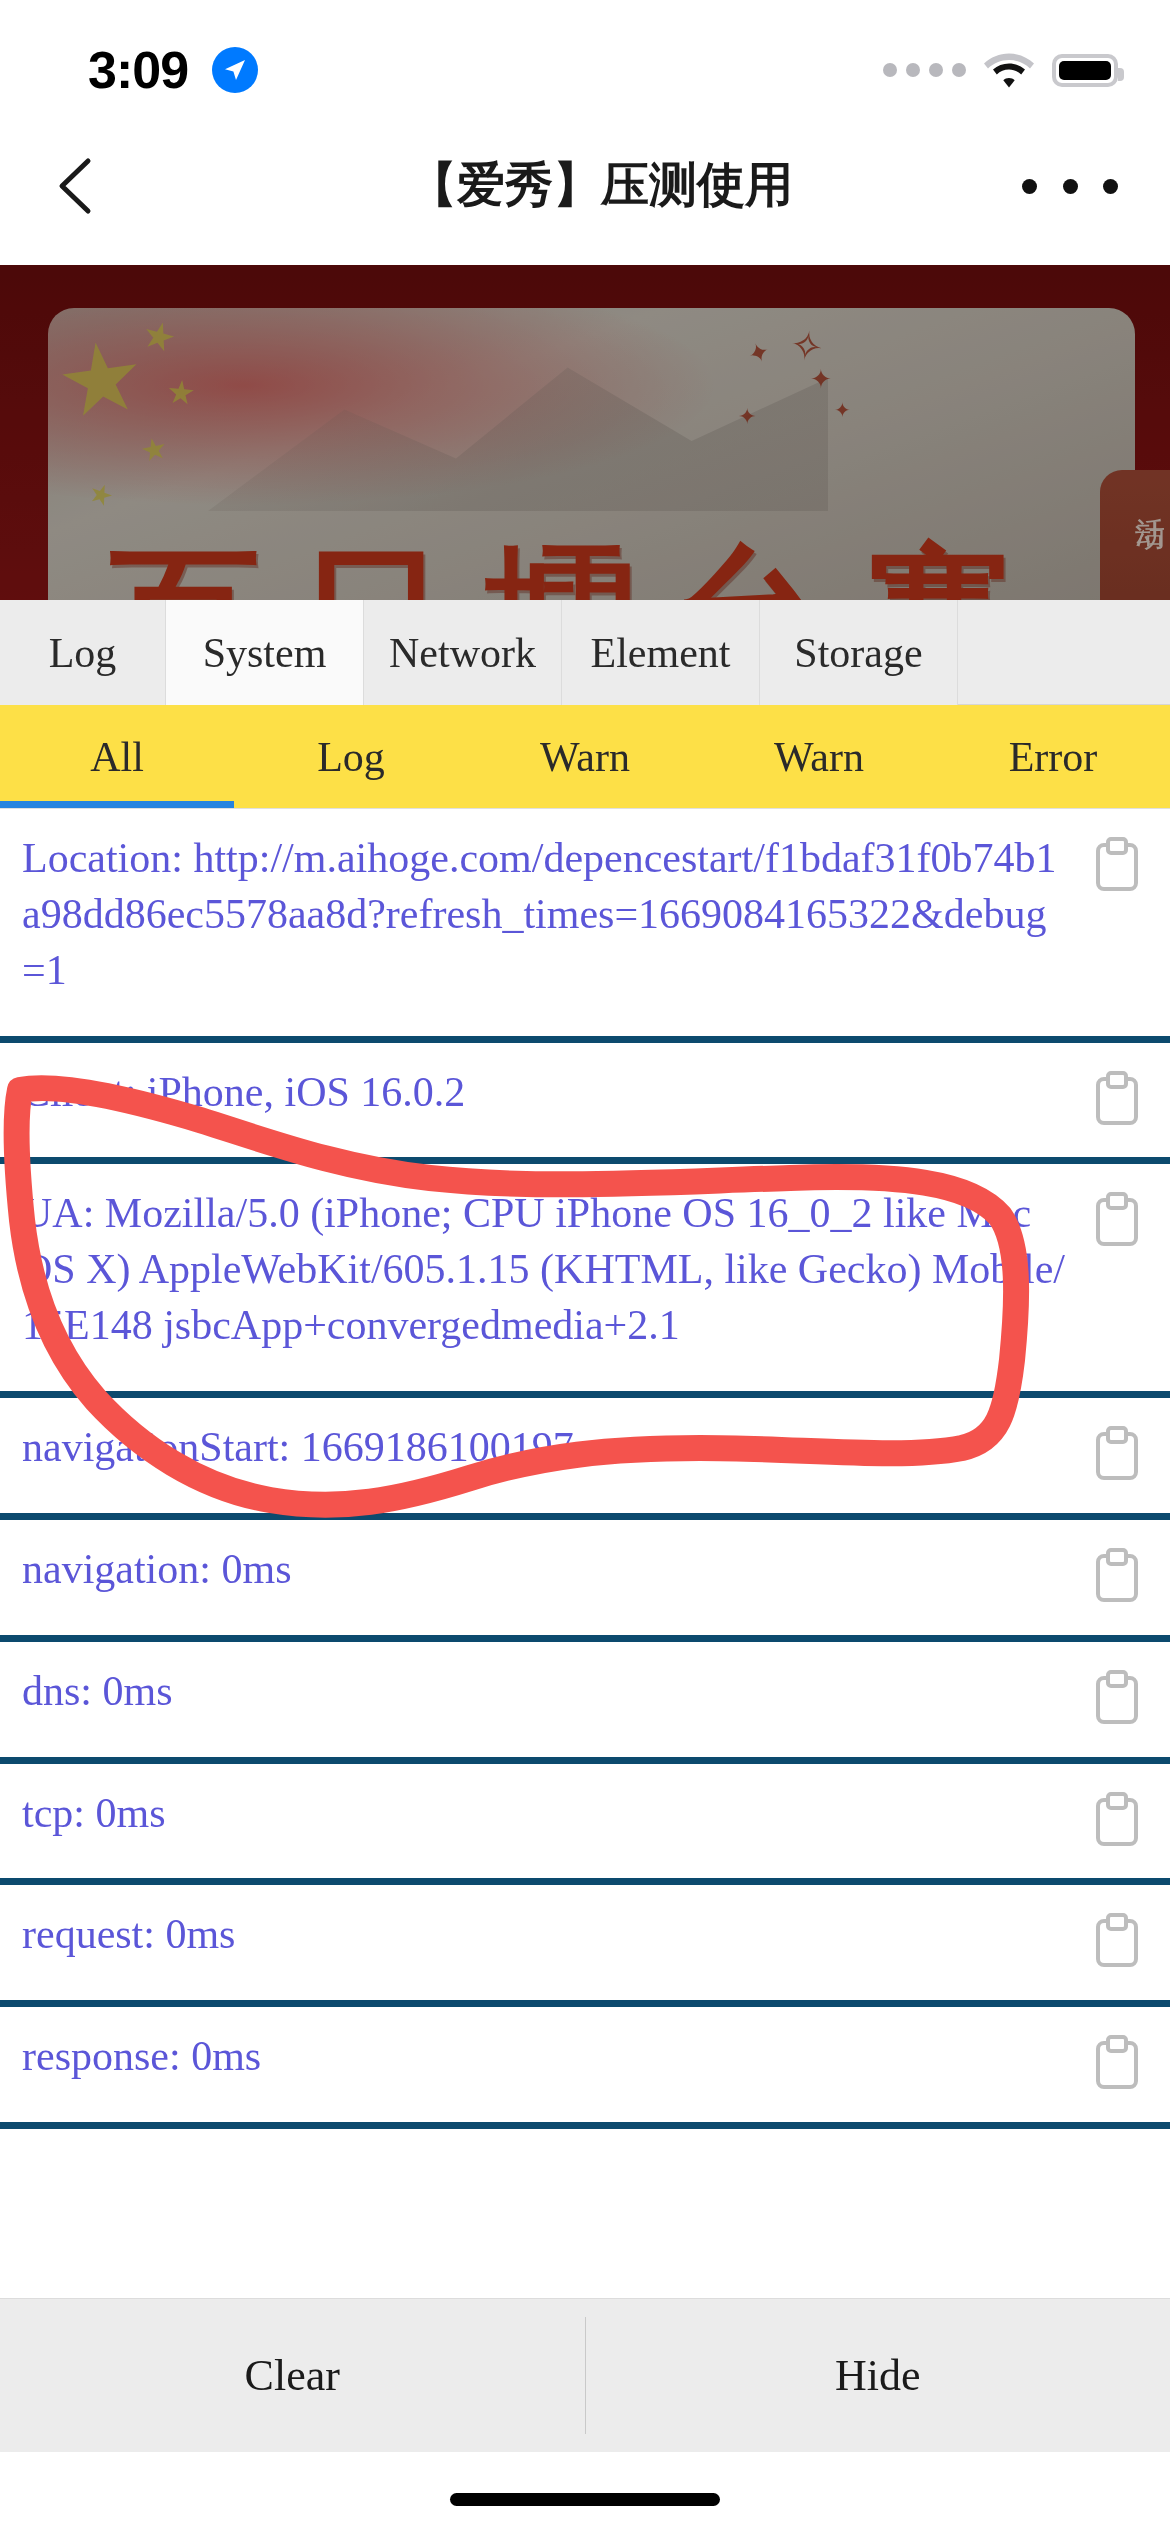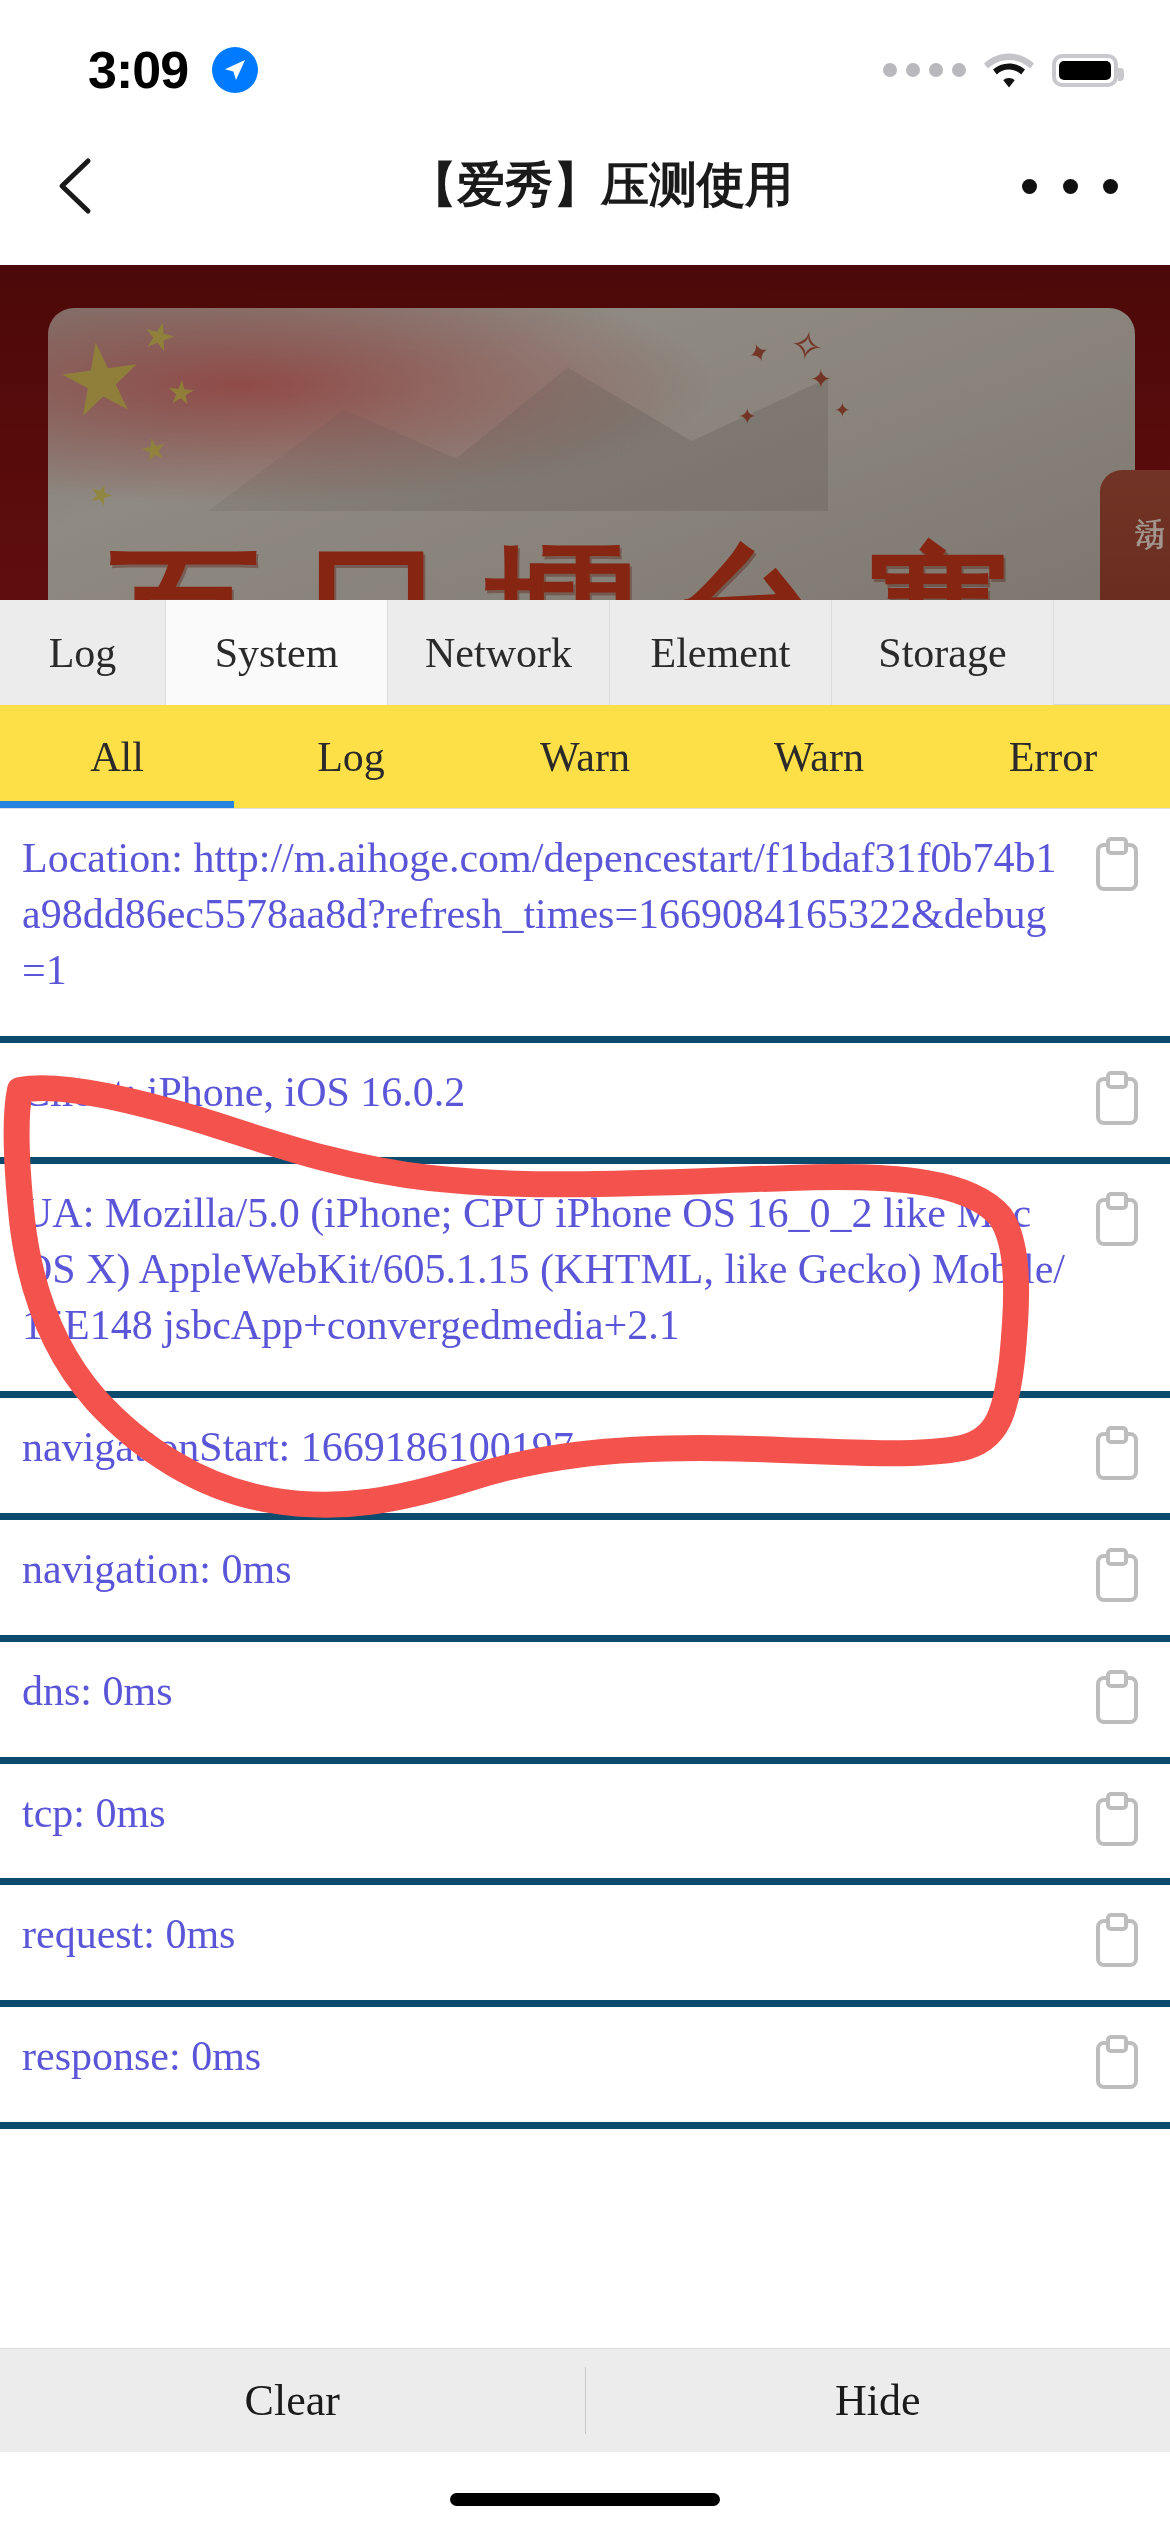--- a/index.html
+++ b/index.html
@@ -126,21 +126,21 @@
   .vconsole {
     position:absolute; top:600px; left:0; width:1170px; height:1852px;
     background:#ffffff;
     display:flex; flex-direction:column;
   }
   .vc-tabs {
     display:flex; height:105px; background:#ececec;
     border-bottom:1px solid #d6d6d6; flex:0 0 auto;
   }
   .vc-tab {
-    flex:0 0 auto; width:222px; height:105px;
+    flex:0 0 auto; width:198px; height:105px;
     display:flex; align-items:center; justify-content:center;
     font-size:42px; color:#2a2a2a;
     border-right:1px solid #dcdcdc;
     background:#ececec;
   }
   .vc-tab:first-child { width:166px; }
   .vc-tab.active { background:#fafafa; }
   .vc-tabs-filler { flex:1 1 auto; background:#ececec; }
 
   .vc-filters {
@@ -168,21 +168,21 @@
   .log-text {
     font-size:42px; line-height:1.33; color:#5b56d8;
     word-break:break-all; white-space:pre-wrap;
   }
   .copy-icon {
     position:absolute; right:30px; top:28px; width:46px; height:56px;
   }
   .vc-log-empty { background:#fff; }
 
   .vc-footer {
-    flex:0 0 auto; height:104px; background:#ececec;
+    flex:0 0 auto; height:154px; background:#ececec;
     border-top:1px solid #dcdcdc;
     display:flex; align-items:stretch;
   }
   .vc-foot-btn {
     flex:1 1 0; display:flex; align-items:center; justify-content:center;
     font-size:44px; color:#1a1a1a;
   }
   .vc-foot-divider { width:1px; background:#c9c9c9; margin:18px 0; }
 
   

